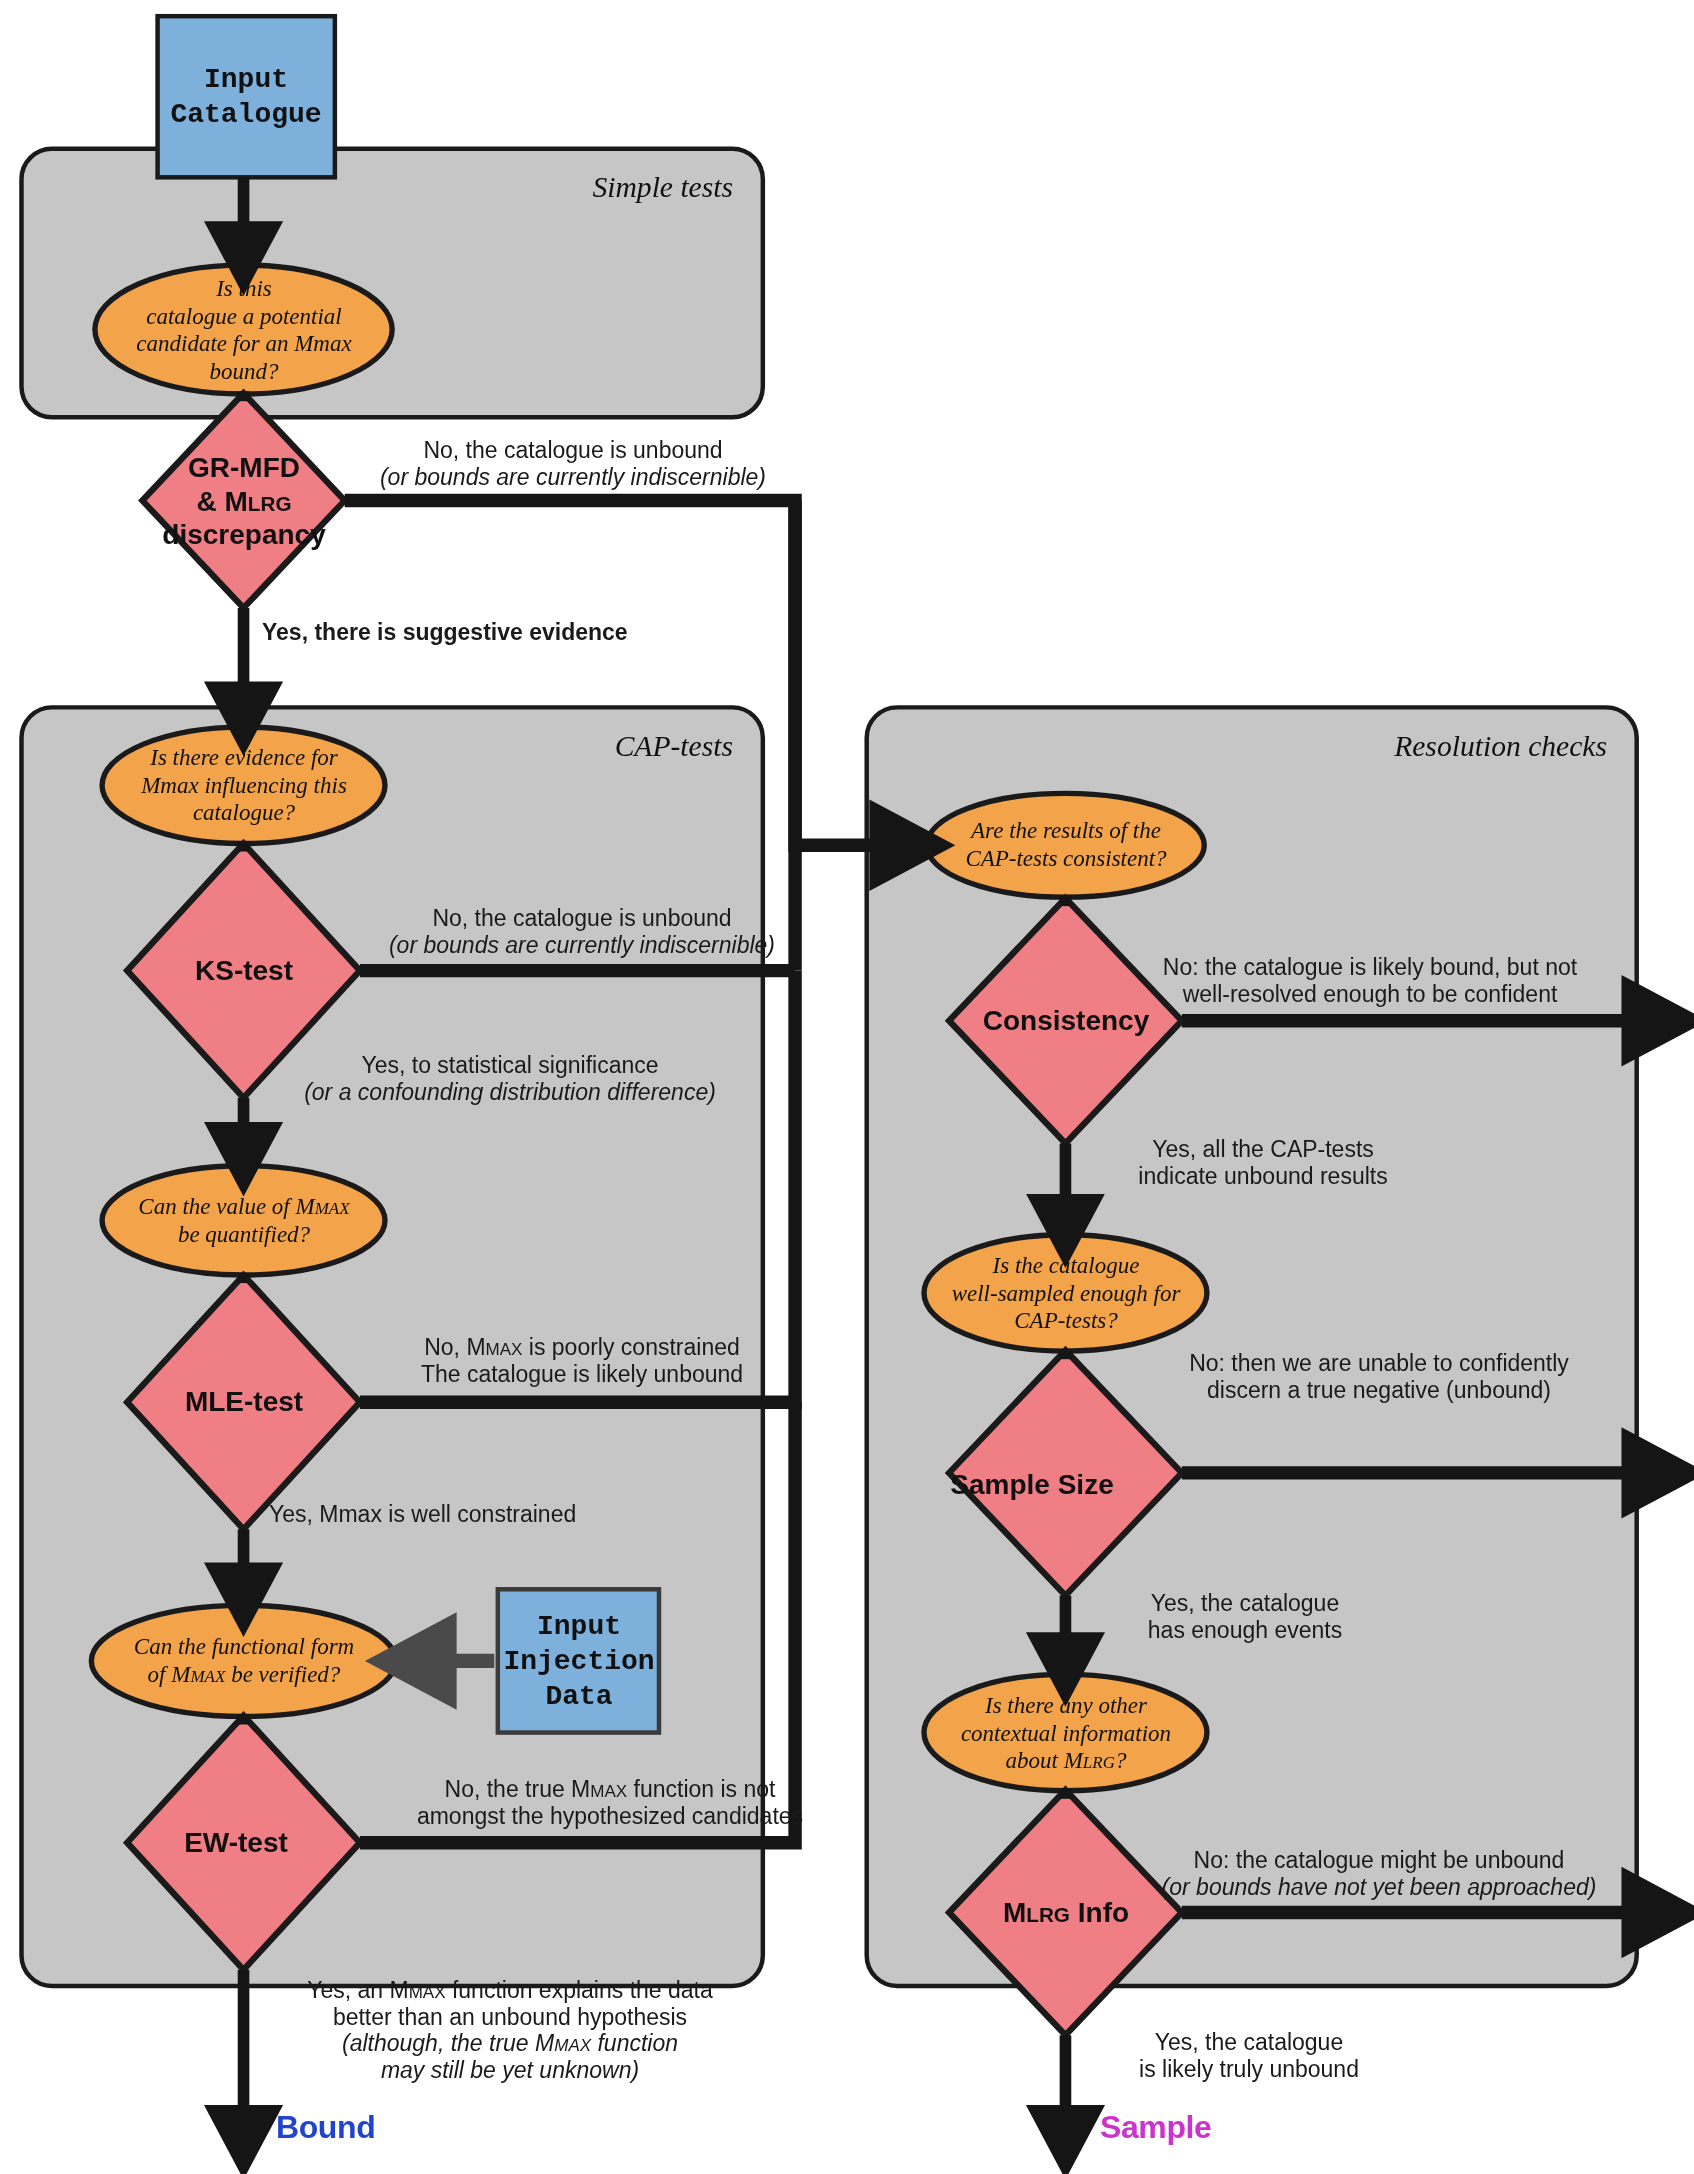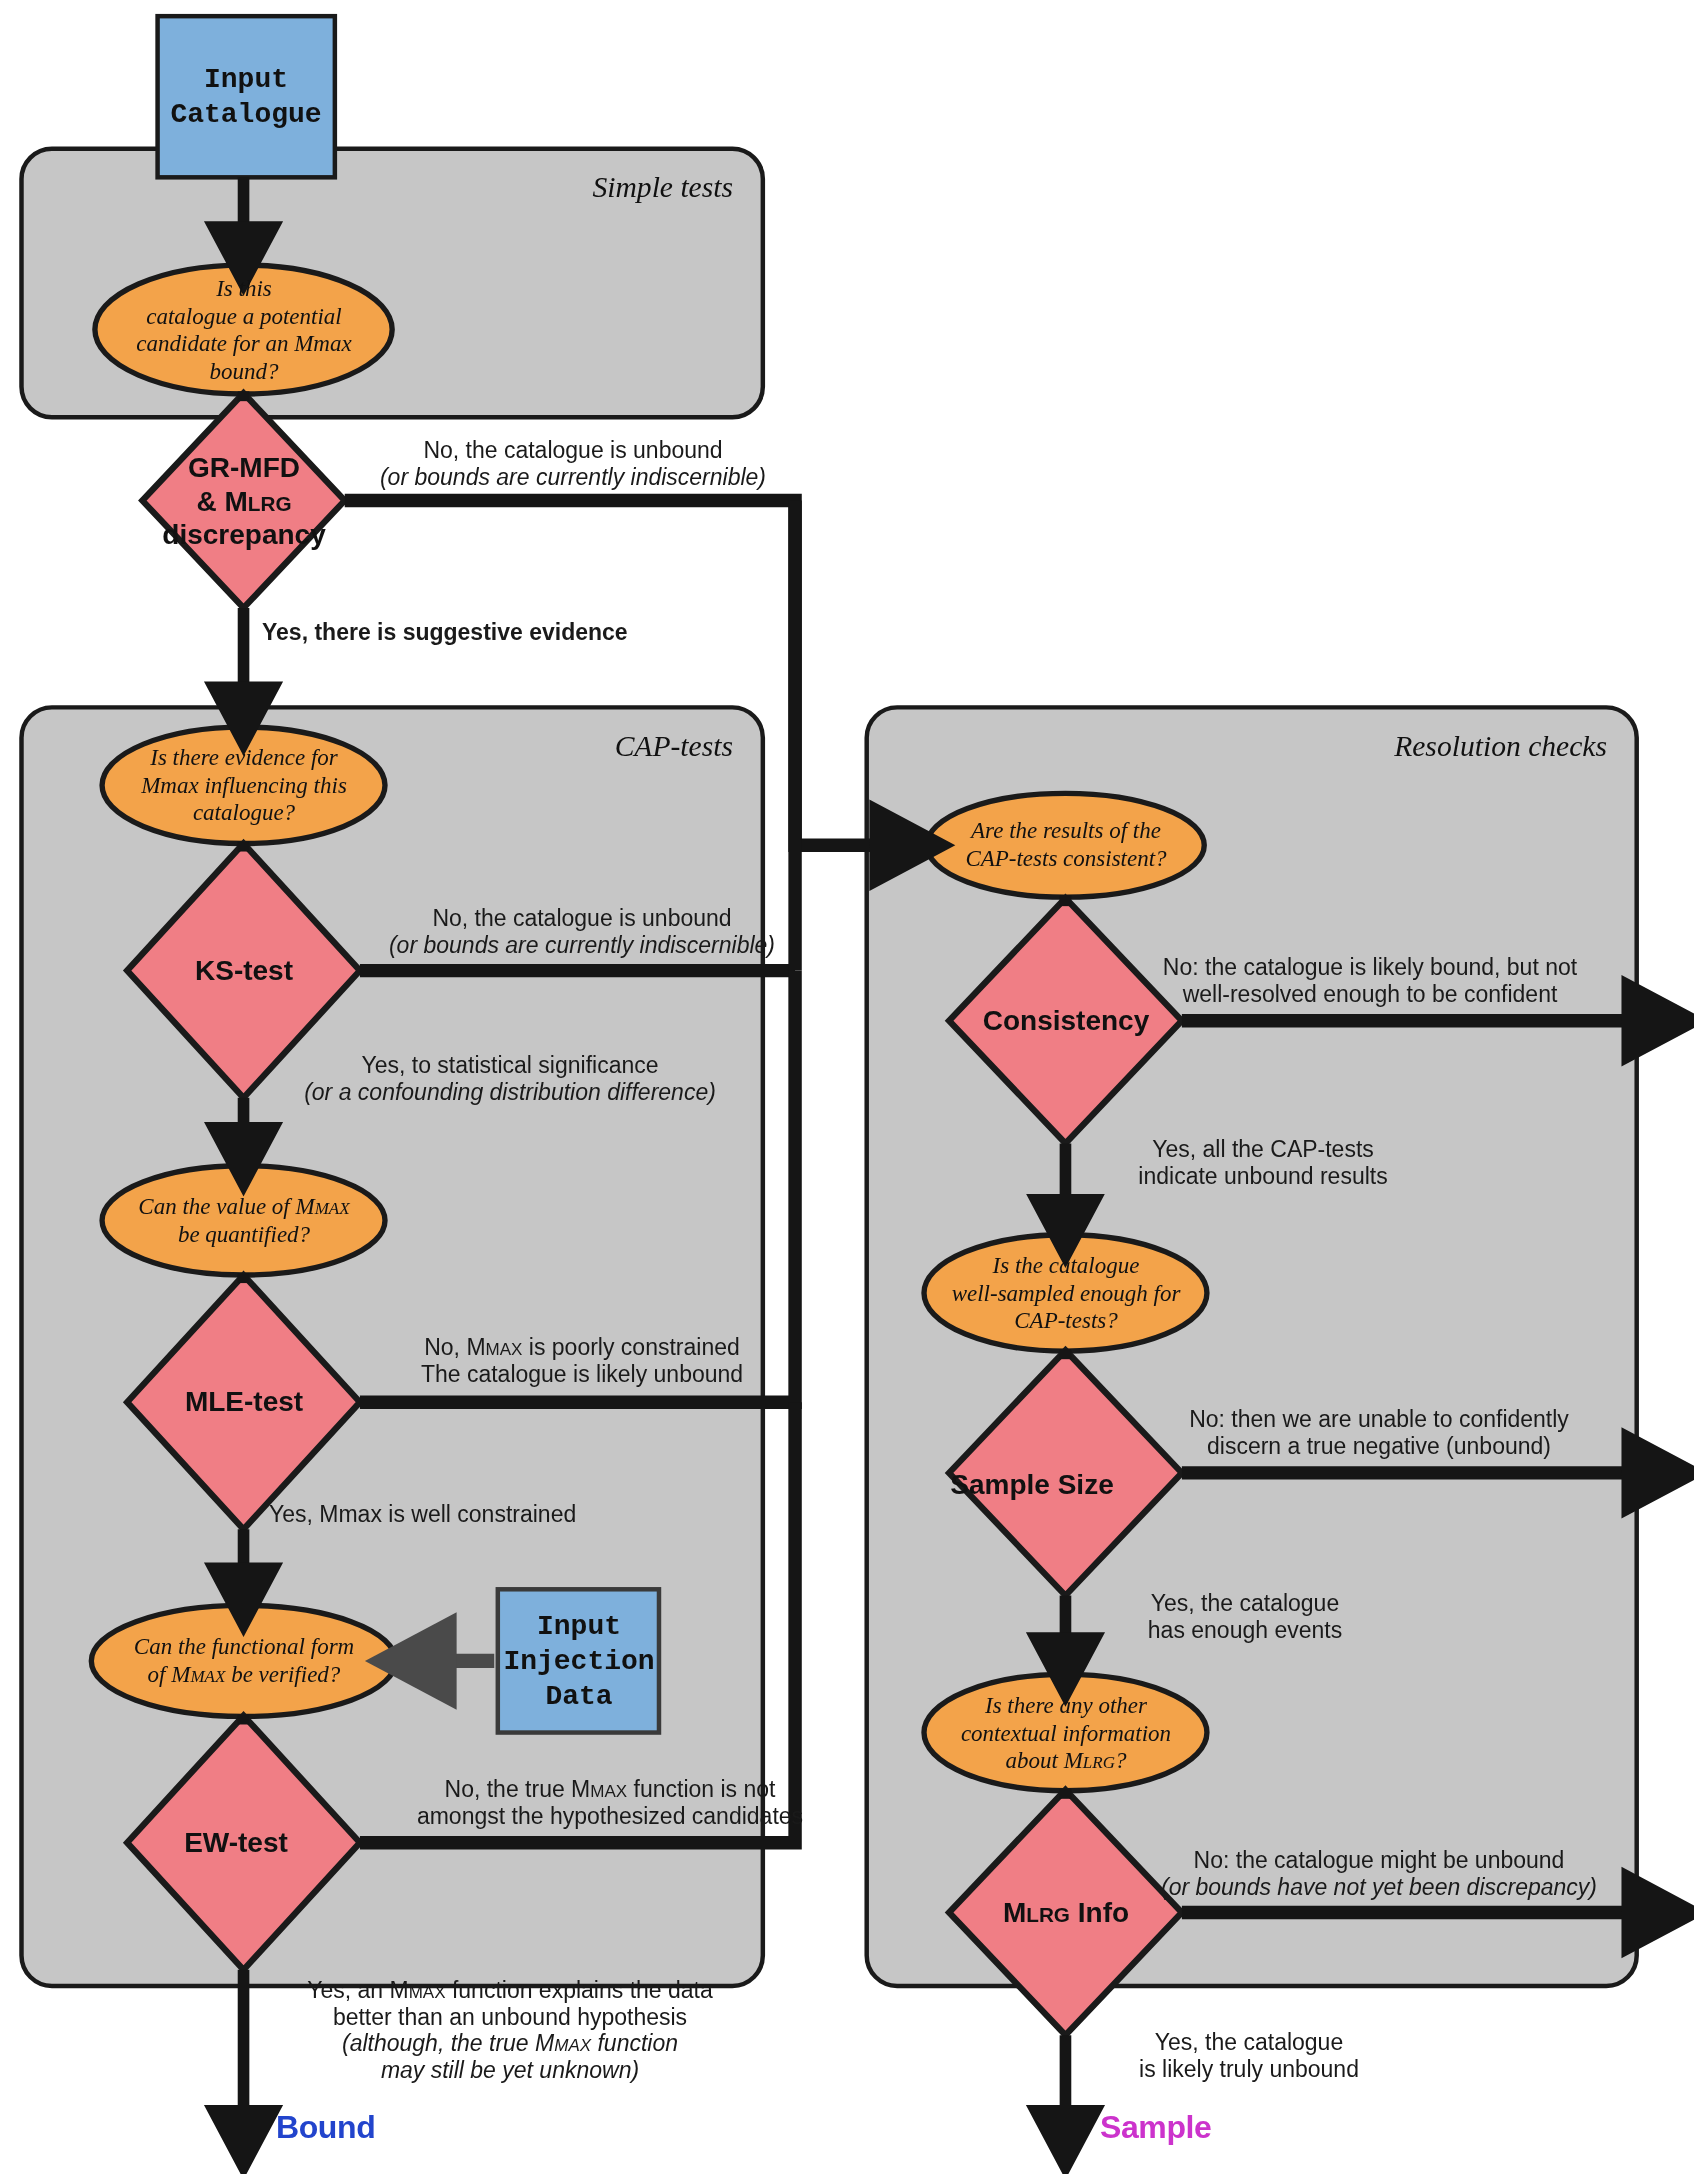--- a/index.html
+++ b/index.html
@@ -132,23 +132,23 @@
 
 <div class="lbl edge-lbl topcenter" style="left:582px;top:1334px;">No, M<span class="sc">MAX</span> is poorly constrained<br>The catalogue is likely unbound</div>
 <div class="lbl edge-lbl" style="left:269px;top:1501px;text-align:left;">Yes, Mmax is well constrained</div>
 
 <div class="lbl edge-lbl topcenter" style="left:582px;top:1776px;margin-left:28px;">No, the true M<span class="sc">MAX</span> function is not<br>amongst the hypothesized candidates</div>
 <div class="lbl edge-lbl topcenter" style="left:510px;top:1977px;">Yes, an M<span class="sc">MAX</span> function explains the data<br>better than an unbound hypothesis<br><span class="it" style="font-style:italic">(although, the true M<span class="sc">MAX</span> function</span><br><span class="it" style="font-style:italic">may still be yet unknown)</span></div>
 
 <div class="lbl edge-lbl topcenter" style="left:1370px;top:954px;">No: the catalogue is likely bound, but not<br>well-resolved enough to be confident</div>
 <div class="lbl edge-lbl topcenter" style="left:1263px;top:1136px;">Yes, all the CAP-tests<br>indicate unbound results</div>
 
-<div class="lbl edge-lbl topcenter" style="left:1379px;top:1406px;">No: then we are unable to confidently<br>discern a true negative (unbound)</div>
+<div class="lbl edge-lbl topcenter" style="left:1379px;top:1350px;">No: then we are unable to confidently<br>discern a true negative (unbound)</div>
 <div class="lbl edge-lbl topcenter" style="left:1245px;top:1590px;">Yes, the catalogue<br>has enough events</div>
 
-<div class="lbl edge-lbl topcenter" style="left:1379px;top:1847px;">No: the catalogue might be unbound<br><span class="it" style="font-style:italic">(or bounds have not yet been discrepancy)</span></div>
+<div class="lbl edge-lbl topcenter" style="left:1379px;top:1847px;">No: the catalogue might be unbound<br><span class="it" style="font-style:italic">(or bounds have not yet been approached)</span></div>
 <div class="lbl edge-lbl topcenter" style="left:1249px;top:2029px;">Yes, the catalogue<br>is likely truly unbound</div>
 
 <div class="lbl term" style="left:276px;top:2109px;text-align:left;color:#2244CC;">Bound</div>
 <div class="lbl term" style="left:1100px;top:2109px;text-align:left;color:#CC33CC;">Sample</div>
 
 </div>
 
 
 </body></html>

